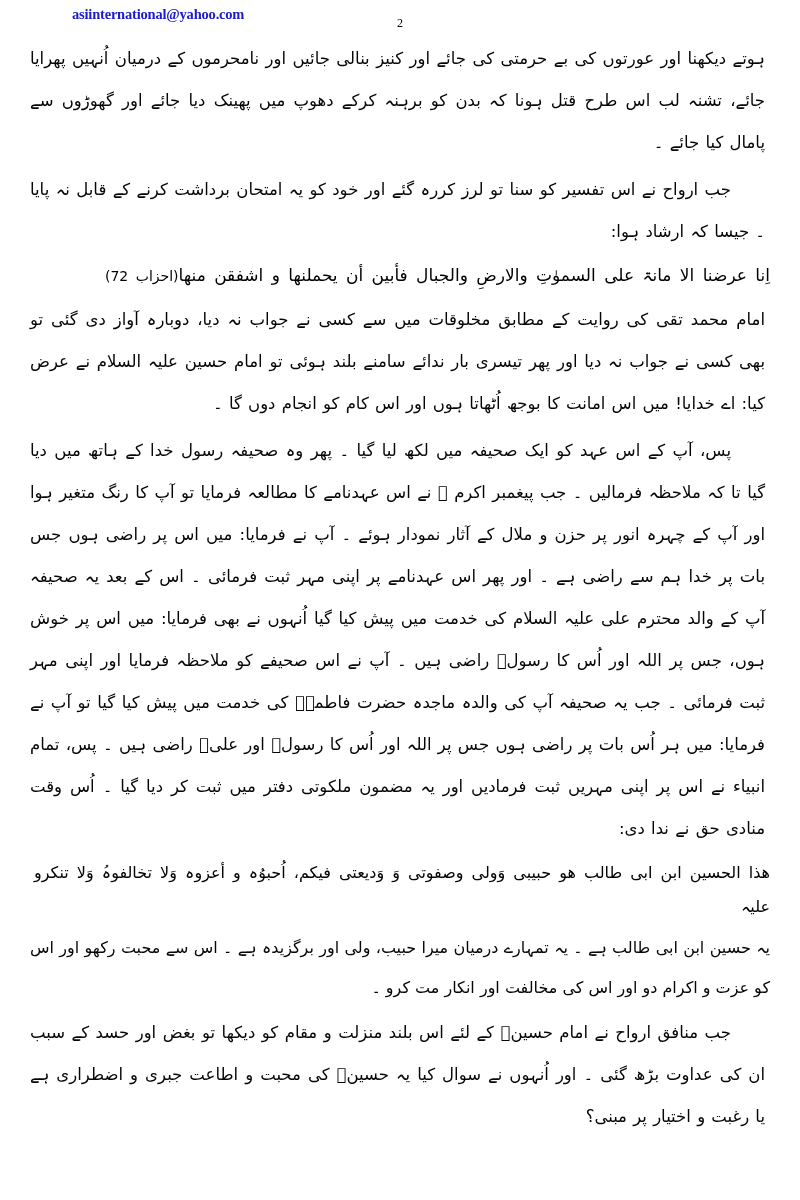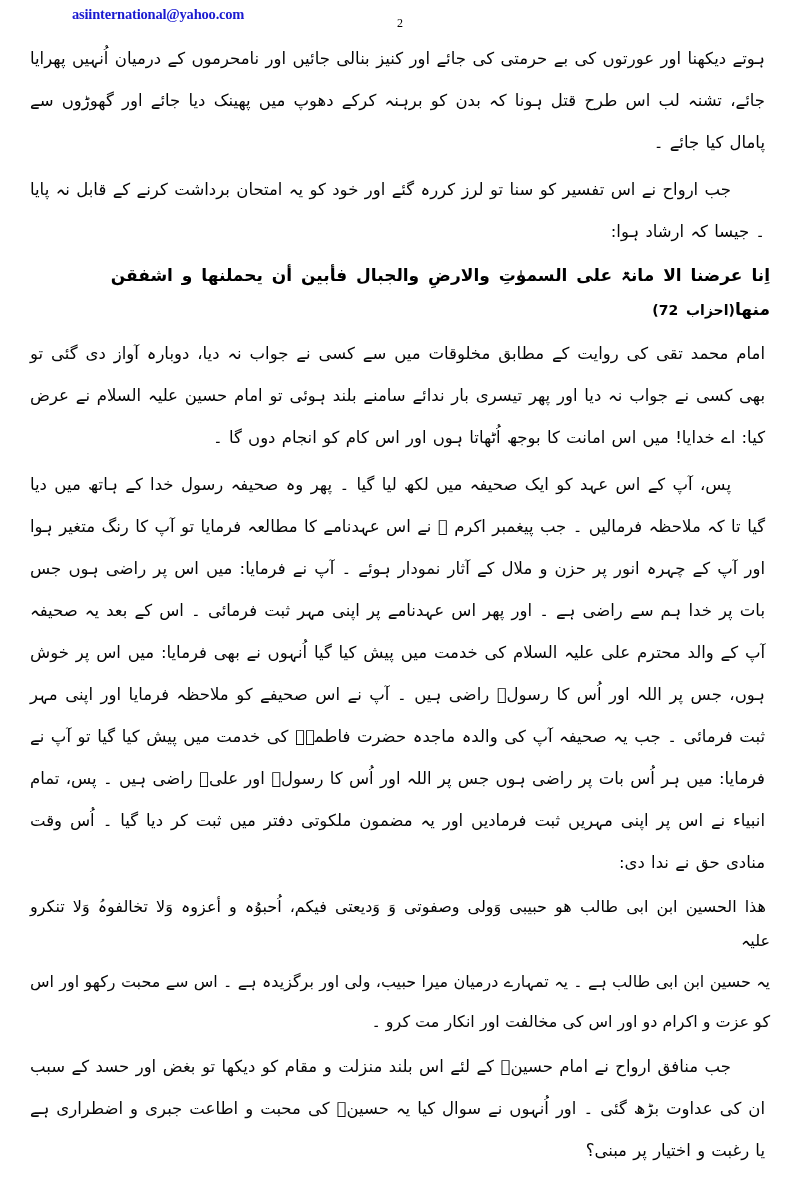--- a/index.html
+++ b/index.html
@@ -63,32 +63,31 @@
   p.arabic{
     margin:4px 0 6px 0;
     direction:rtl;
     text-align:right;
     font-family:"DejaVu Sans","Liberation Sans",sans-serif;
     font-size:17px;
     line-height:34px;
     color:#000;
     letter-spacing:0.3px;
     word-spacing:3px;
-    font-weight:bold;
   }
   p.arabic .ref{
     font-family:"DejaVu Sans","Liberation Sans",sans-serif;
     font-size:14px;
   }
 
   
   p.hadith-ar{
     margin:6px 0 4px 0;
     direction:rtl;
-    text-align:left;
+    text-align:right;
     font-size:16px;
     line-height:34px;
     color:#000;
     word-spacing:3px;
   }
   p.hadith-ur{
     margin:0 0 4px 0;
     direction:rtl;
     text-align:justify;
     text-align-last:right;

